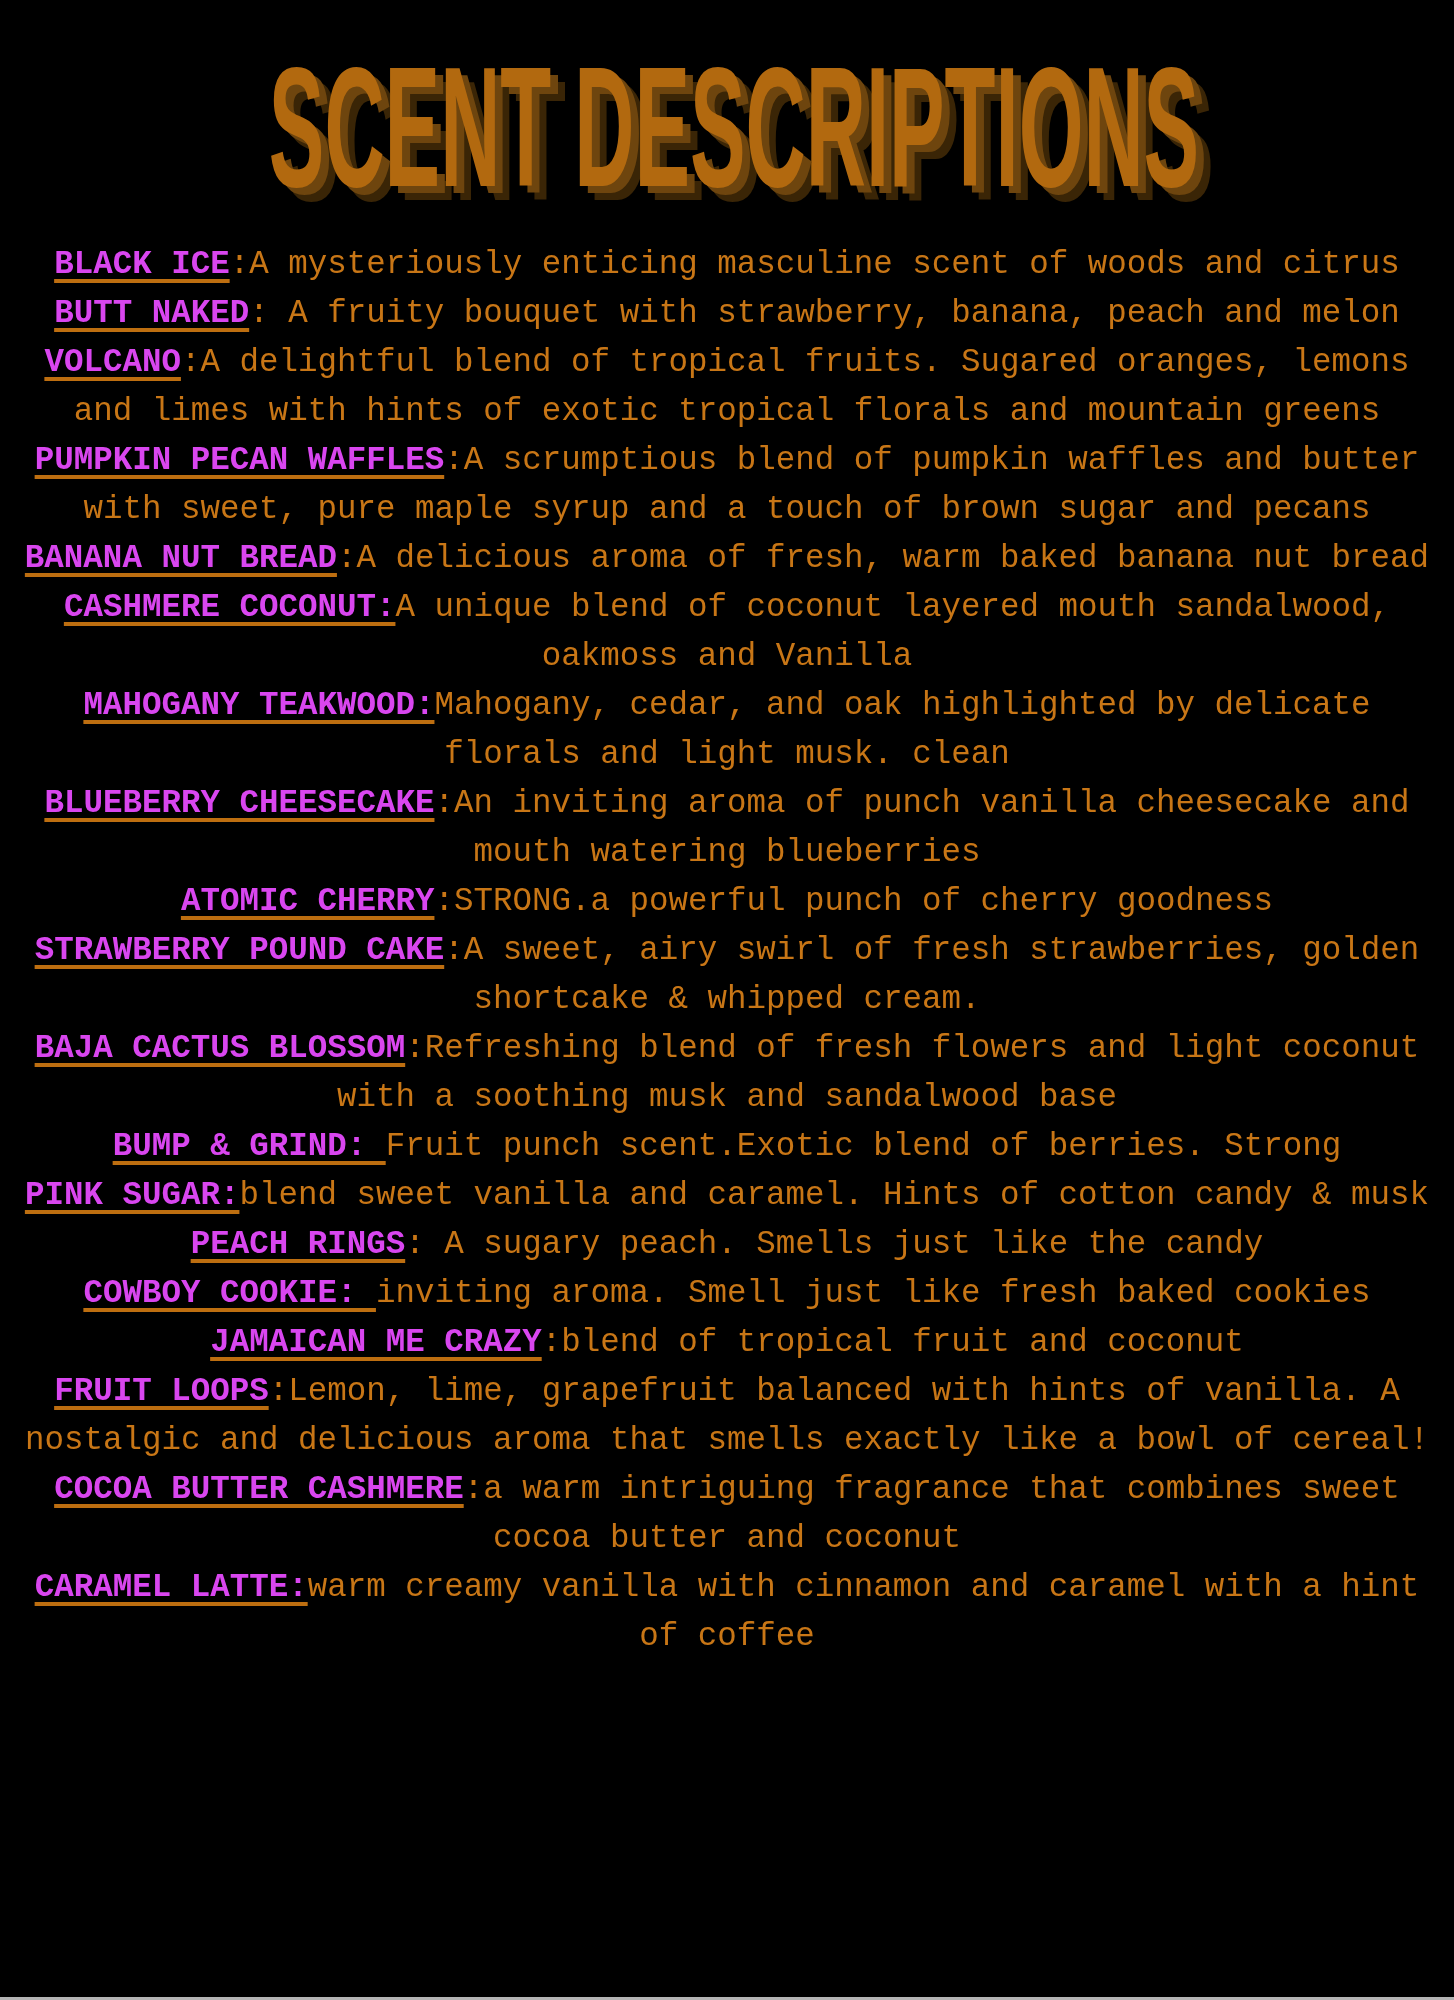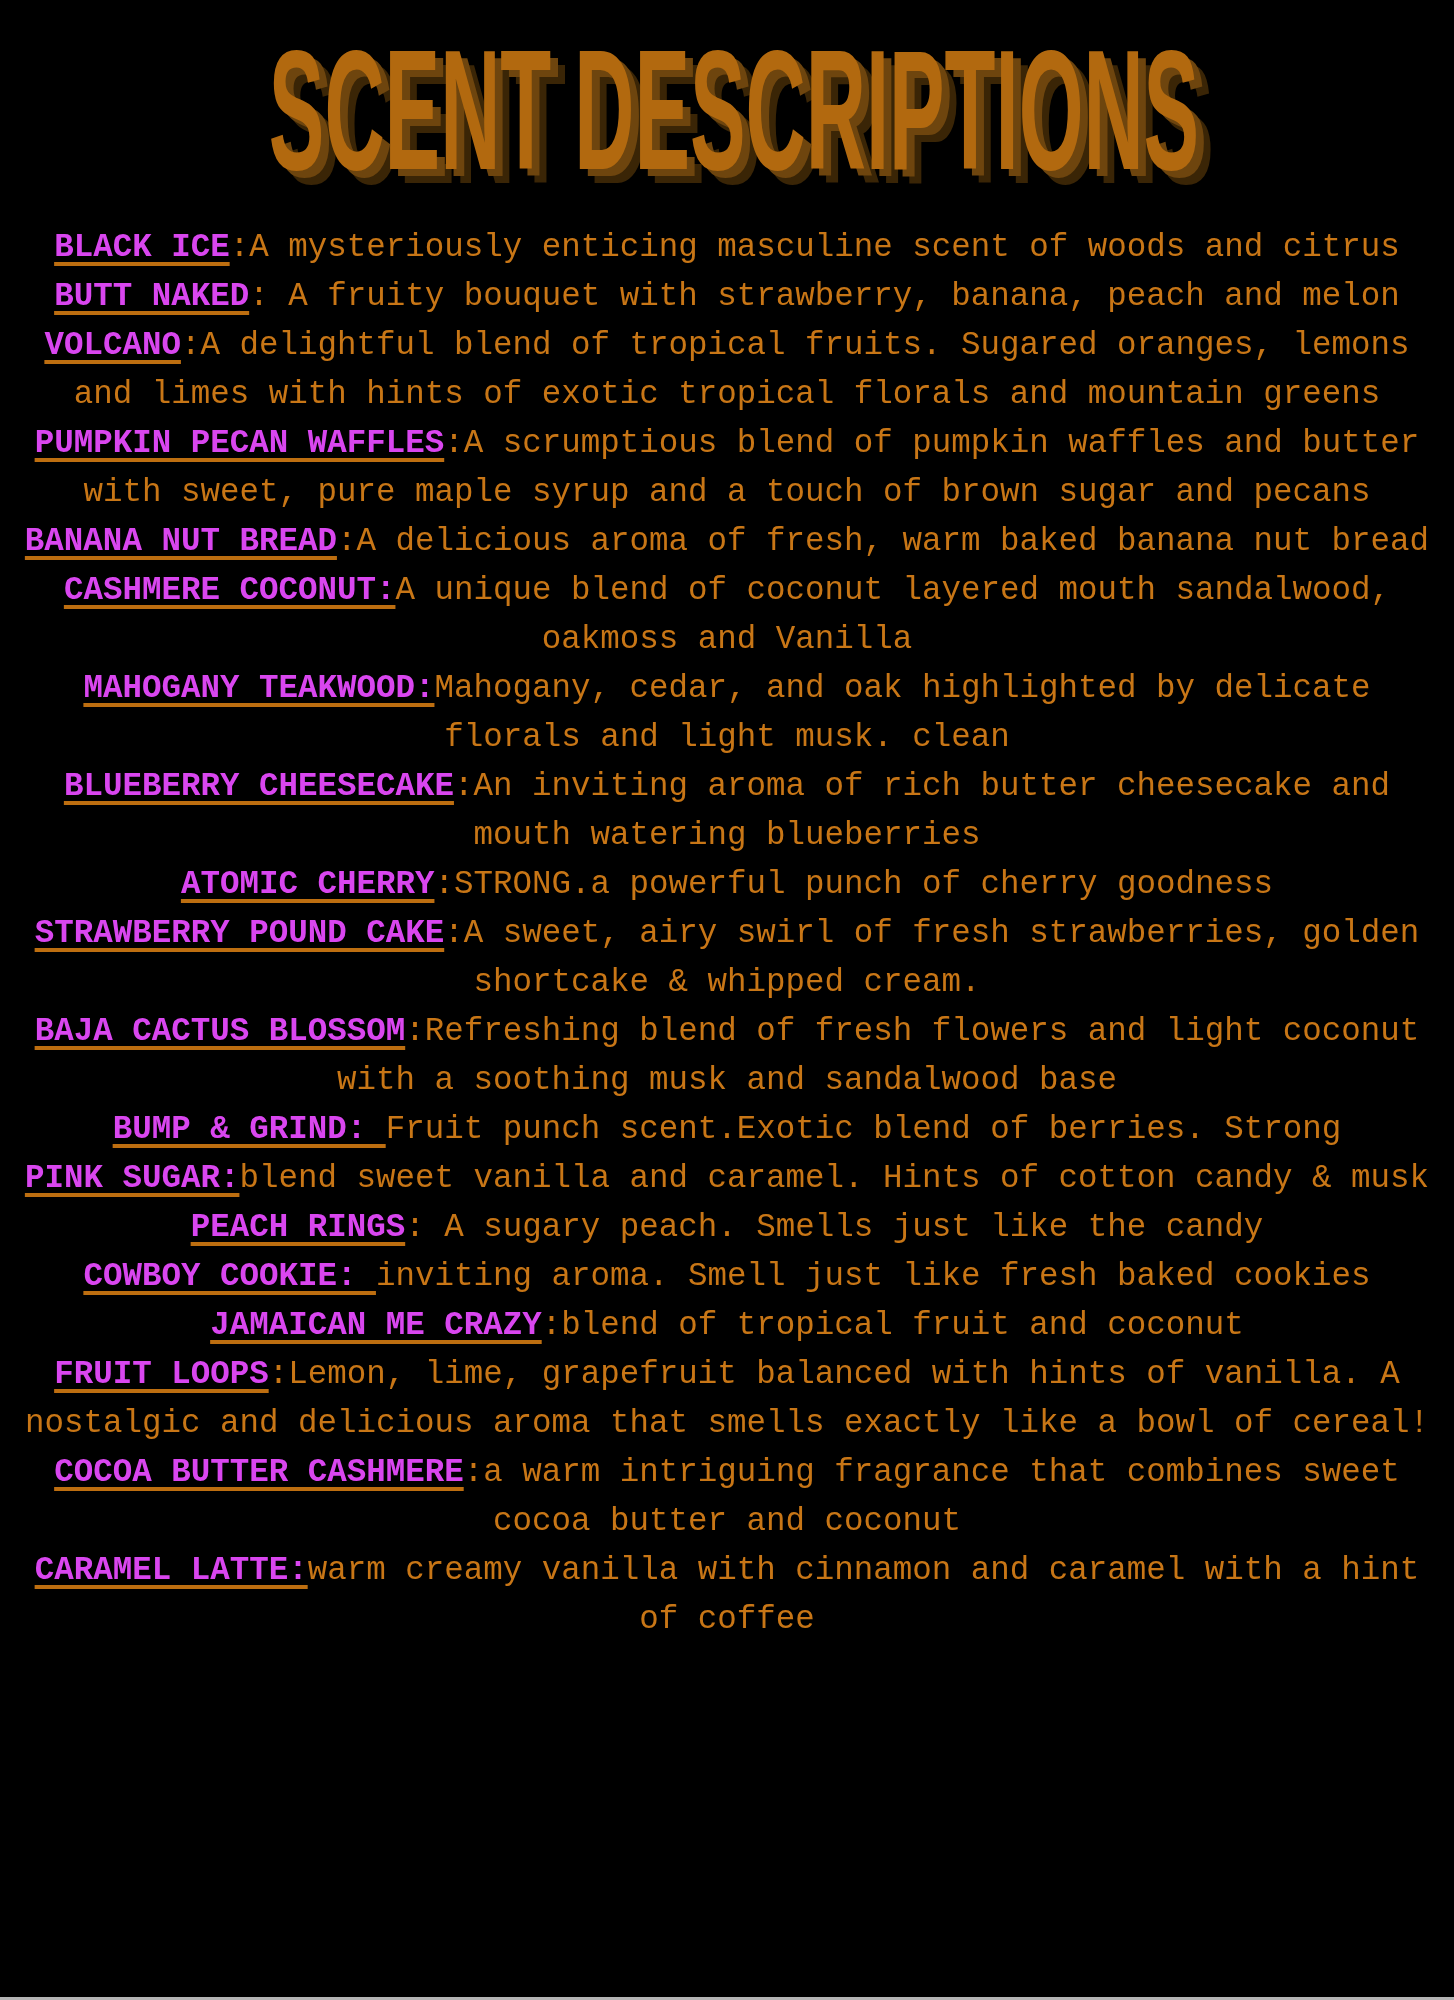--- a/index.html
+++ b/index.html
@@ -6,21 +6,21 @@
     margin: 0;
     padding: 0;
     width: 1454px;
     height: 2000px;
     background: #000000;
     overflow: hidden;
   }
   body { position: relative; }
 
   .title-wrap {
-    padding-top: 25px;
+    padding-top: 42px;
     width: 1316px;
   }
   .page-title {
     display: block;
     width: 1870px;
     margin: 0 0 0 -208px;
     text-align: center;
     white-space: nowrap;
     font-family: "Liberation Sans", sans-serif;
     font-weight: bold;
@@ -79,21 +79,21 @@
 
     <p class="entry"><span class="scent-name">PUMPKIN PECAN WAFFLES</span><span class="scent-sep">:</span><span class="scent-desc">A scrumptious blend of pumpkin waffles and butter with sweet, pure maple syrup and a touch of brown sugar and pecans</span></p>
 
     <p class="entry"><span class="scent-name">BANANA NUT BREAD</span><span class="scent-sep">:</span><span class="scent-desc">A delicious aroma of fresh, warm baked banana nut bread</span></p>
 
     <p class="entry"><span class="scent-name">CASHMERE COCONUT:</span><span class="scent-sep"></span><span class="scent-desc">A unique blend of coconut layered mouth sandalwood, oakmoss and Vanilla</span></p>
 
     <p class="entry"><span class="scent-name">MAHOGANY TEAKWOOD:</span><span class="scent-sep"></span><span class="scent-desc">Mahogany, cedar, and oak highlighted by delicate florals and light musk. clean</span></p>
 
 
-    <p class="entry"><span class="scent-name">BLUEBERRY CHEESECAKE</span><span class="scent-sep">:</span><span class="scent-desc">An inviting aroma of rich butter cheesecake and mouth watering blueberries</span></p>
+    <p class="entry"><span class="scent-name">BLUEBERRY CHEESECAKE</span><span class="scent-sep">:</span><span class="scent-desc">An inviting aroma of punch vanilla cheesecake and mouth watering blueberries</span></p>
 
     <p class="entry"><span class="scent-name">ATOMIC CHERRY</span><span class="scent-sep">:</span><span class="scent-desc">STRONG.a powerful punch of cherry goodness</span></p>
 
     <p class="entry"><span class="scent-name">STRAWBERRY POUND CAKE</span><span class="scent-sep">:</span><span class="scent-desc">A sweet, airy swirl of fresh strawberries, golden shortcake &amp; whipped cream.</span></p>
 
     <p class="entry"><span class="scent-name">BAJA CACTUS BLOSSOM</span><span class="scent-sep">:</span><span class="scent-desc">Refreshing blend of fresh flowers and light coconut with a soothing musk and sandalwood base</span></p>
 
     <p class="entry"><span class="scent-name">BUMP &amp; GRIND: </span><span class="scent-sep"></span><span class="scent-desc">Fruit punch scent.Exotic blend of berries. Strong</span></p>
 
     <p class="entry"><span class="scent-name">PINK SUGAR:</span><span class="scent-sep"></span><span class="scent-desc">blend sweet vanilla and caramel. Hints of cotton candy &amp; musk</span></p>

